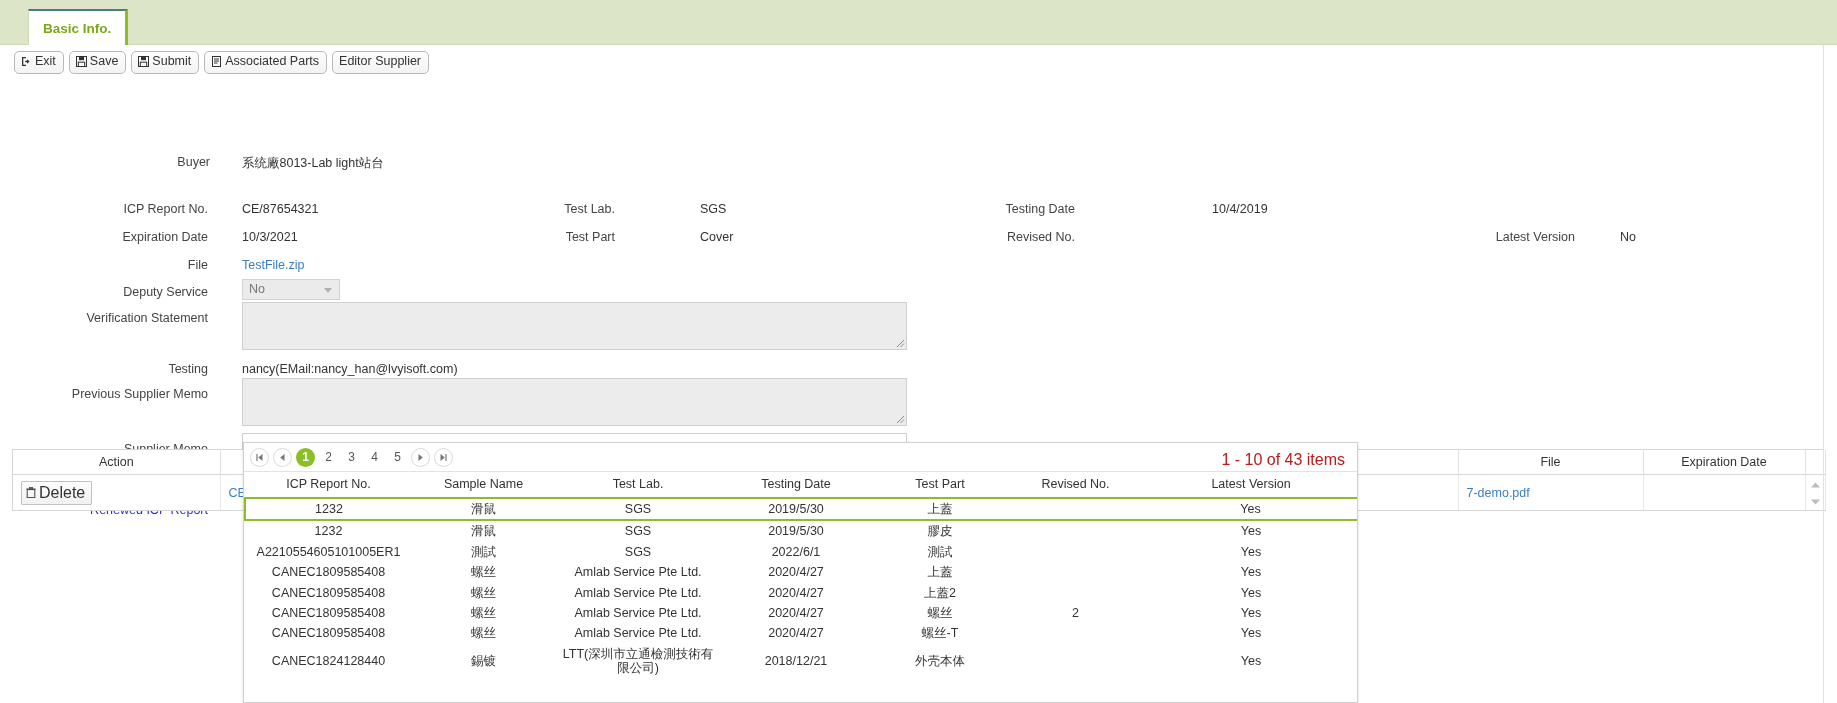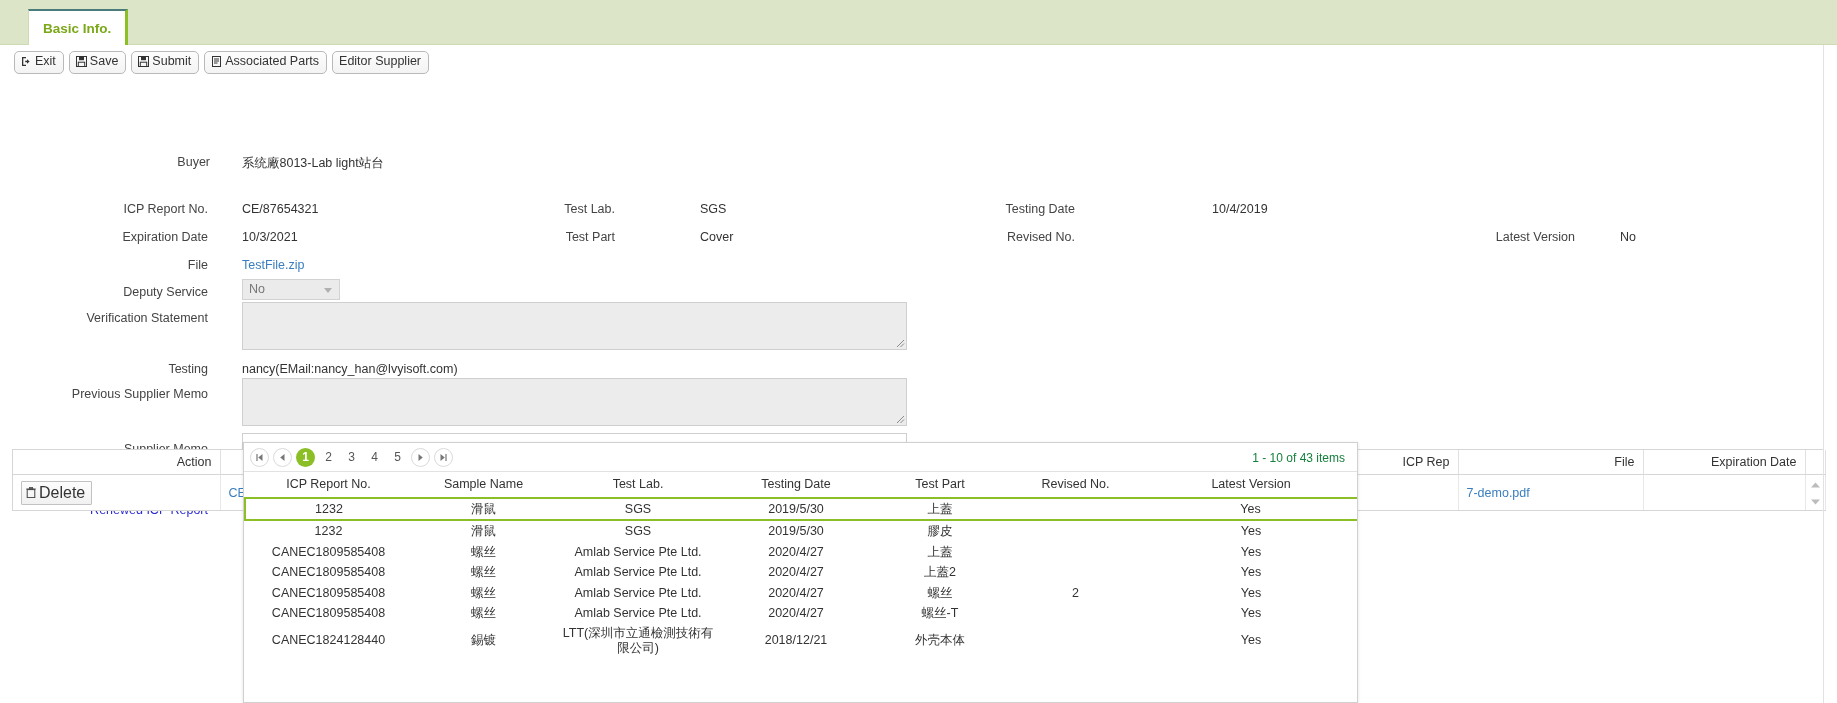--- a/index.html
+++ b/index.html
@@ -189,21 +189,21 @@
     position:absolute;
     left:12px; top:449px;
     width:1812px;
     border:1px solid #d6d6d6;
     border-bottom:none;
     background:#fff;
   }
   .maingrid table { border-collapse:collapse; width:100%; table-layout:fixed; }
   .maingrid th {
     font-weight:normal;
-    text-align:right;
+    text-align:center;
     font-size:12.5px;
     color:#333;
     padding:5px 8px;
     border-right:1px solid #e0e0e0;
     border-bottom:1px solid #d6d6d6;
     background:#fff;
     height:22px;
   }
   .maingrid td {
     font-size:12.5px;
@@ -262,21 +262,21 @@
     width:19px;height:19px;
     display:flex;align-items:center;justify-content:center;
     font-size:12px; color:#555;
     margin-right:4px;
     cursor:pointer;
     border-radius:50%;
   }
   .pnum.active { background:#8cbf26; color:#fff; font-weight:bold; }
   .pinfo {
     position:absolute; right:12px; top:8px;
-    font-size:12px; color:#15803d;
+    font-size:16px; color:#b91c1c;
   }
   .popup table { border-collapse:collapse; width:100%; table-layout:fixed; }
   .popup thead th {
     font-weight:normal;
     font-size:12.5px;
     color:#333;
     text-align:center;
     padding:5px 4px 6px;
     border-bottom:1px solid #e2e2e2;
     background:#fff;
@@ -566,20 +566,29 @@
         <tr>
           <td>1232</td>
           <td>滑鼠</td>
           <td>SGS</td>
           <td>2019/5/30</td>
           <td>膠皮</td>
           <td></td>
           <td>Yes</td>
         </tr>
         <tr>
+          <td>A2210554605101005ER1</td>
+          <td>測試</td>
+          <td>SGS</td>
+          <td>2022/6/1</td>
+          <td>測試</td>
+          <td></td>
+          <td>Yes</td>
+        </tr>
+        <tr>
           <td>CANEC1809585408</td>
           <td>螺丝</td>
           <td>Amlab Service Pte Ltd.</td>
           <td>2020/4/27</td>
           <td>上蓋</td>
           <td></td>
           <td>Yes</td>
         </tr>
         <tr>
           <td>CANEC1809585408</td>

